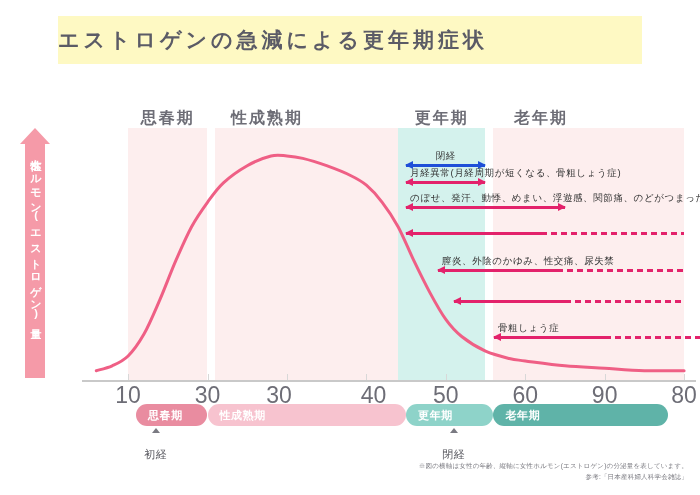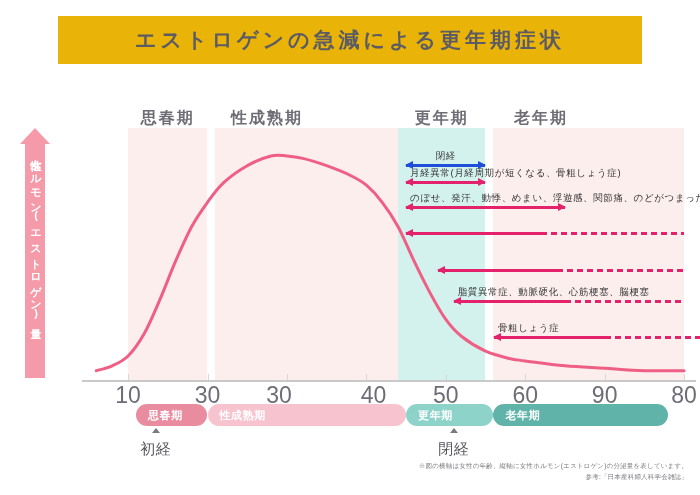--- a/index.html
+++ b/index.html
@@ -8,22 +8,22 @@
     width:700px; height:495px; position:relative;
     background:#ffffff;
     font-family:"Liberation Sans", sans-serif;
     overflow:hidden;
   }
   #stage { position:absolute; inset:0; }
 
   
   .title-banner{
     position:absolute; left:58px; top:16px; width:584px; height:48px;
-    background:#eab308;
-    display:flex; align-items:center; justify-content:center;
+    background:#fef9c3;
+    display:flex; align-items:center; justify-content:flex-start;
   }
   .title-text{
     font-size:21px; font-weight:bold; color:#5b5b66;
     letter-spacing:4px;
   }
 
   
   .plot{
     position:absolute; left:82px; top:128px; width:536px; height:252px;
   }
@@ -102,21 +102,21 @@
     letter-spacing:.6px; padding-left:12px; white-space:nowrap;
   }
 
   
   .marker{ position:absolute; width:70px; margin-left:-35px; text-align:center; }
   .marker .tri{
     margin:0 auto; width:0; height:0;
     border-left:4px solid transparent; border-right:4px solid transparent;
     border-bottom:5px solid #7a7a82;
   }
-  .marker .mlabel{ font-size:15px; color:#55555c; margin-top:7px; letter-spacing:.5px; }
+  .marker .mlabel{ font-size:11px; color:#55555c; margin-top:14px; letter-spacing:.5px; }
 
   
   .footnote{
     position:absolute; right:12px; top:460px; text-align:right;
   }
   .footnote div{ font-size:6.5px; color:#77777e; line-height:11px; letter-spacing:.2px; }
 </style>
 </head>
 <body>
 
@@ -177,28 +177,28 @@
         </div>
       </div>
       <div class="anno" style="left: 406.078px; top: 216px; width: 278.008px;">
         <div class="arrow-wrap" style="width: 278.008px;">
           <div class="arrow-solid" style="background: rgb(227, 34, 107); width: 135.032px;"></div>
           <div class="arrow-dash" style="left: 135.032px; width: 142.975px; background-image: linear-gradient(to right, rgb(227, 34, 107) 0px, rgb(227, 34, 107) 6px, transparent 6px, transparent 10px);"></div>
           <div class="head-left" style="border-right-color: rgb(227, 34, 107);"></div>
         </div>
       </div>
       <div class="anno" style="left: 437.85px; top: 253px; width: 246.235px;">
+        <div class="anno-label" style="left: 4px;">膣炎、外陰のかゆみ、性交痛、尿失禁</div>
         <div class="arrow-wrap" style="width: 246.235px;">
           <div class="arrow-solid" style="background: rgb(227, 34, 107); width: 119.146px;"></div>
           <div class="arrow-dash" style="left: 119.146px; width: 127.089px; background-image: linear-gradient(to right, rgb(227, 34, 107) 0px, rgb(227, 34, 107) 6px, transparent 6px, transparent 10px);"></div>
           <div class="head-left" style="border-right-color: rgb(227, 34, 107);"></div>
         </div>
       </div>
       <div class="anno" style="left: 453.736px; top: 284px; width: 230.349px;">
-        <div class="anno-label" style="left: 4px;">脂質異常症、動脈硬化、心筋梗塞、脳梗塞</div>
         <div class="arrow-wrap" style="width: 230.349px;">
           <div class="arrow-solid" style="background: rgb(227, 34, 107); width: 111.203px;"></div>
           <div class="arrow-dash" style="left: 111.203px; width: 119.146px; background-image: linear-gradient(to right, rgb(227, 34, 107) 0px, rgb(227, 34, 107) 6px, transparent 6px, transparent 10px);"></div>
           <div class="head-left" style="border-right-color: rgb(227, 34, 107);"></div>
         </div>
       </div>
       <div class="anno" style="left: 494px; top: 320px; width: 206.52px;">
         <div class="anno-label" style="left: 4px;">骨粗しょう症</div>
         <div class="arrow-wrap" style="width: 206.52px;">
           <div class="arrow-solid" style="background: rgb(227, 34, 107); width: 111.203px;"></div>

